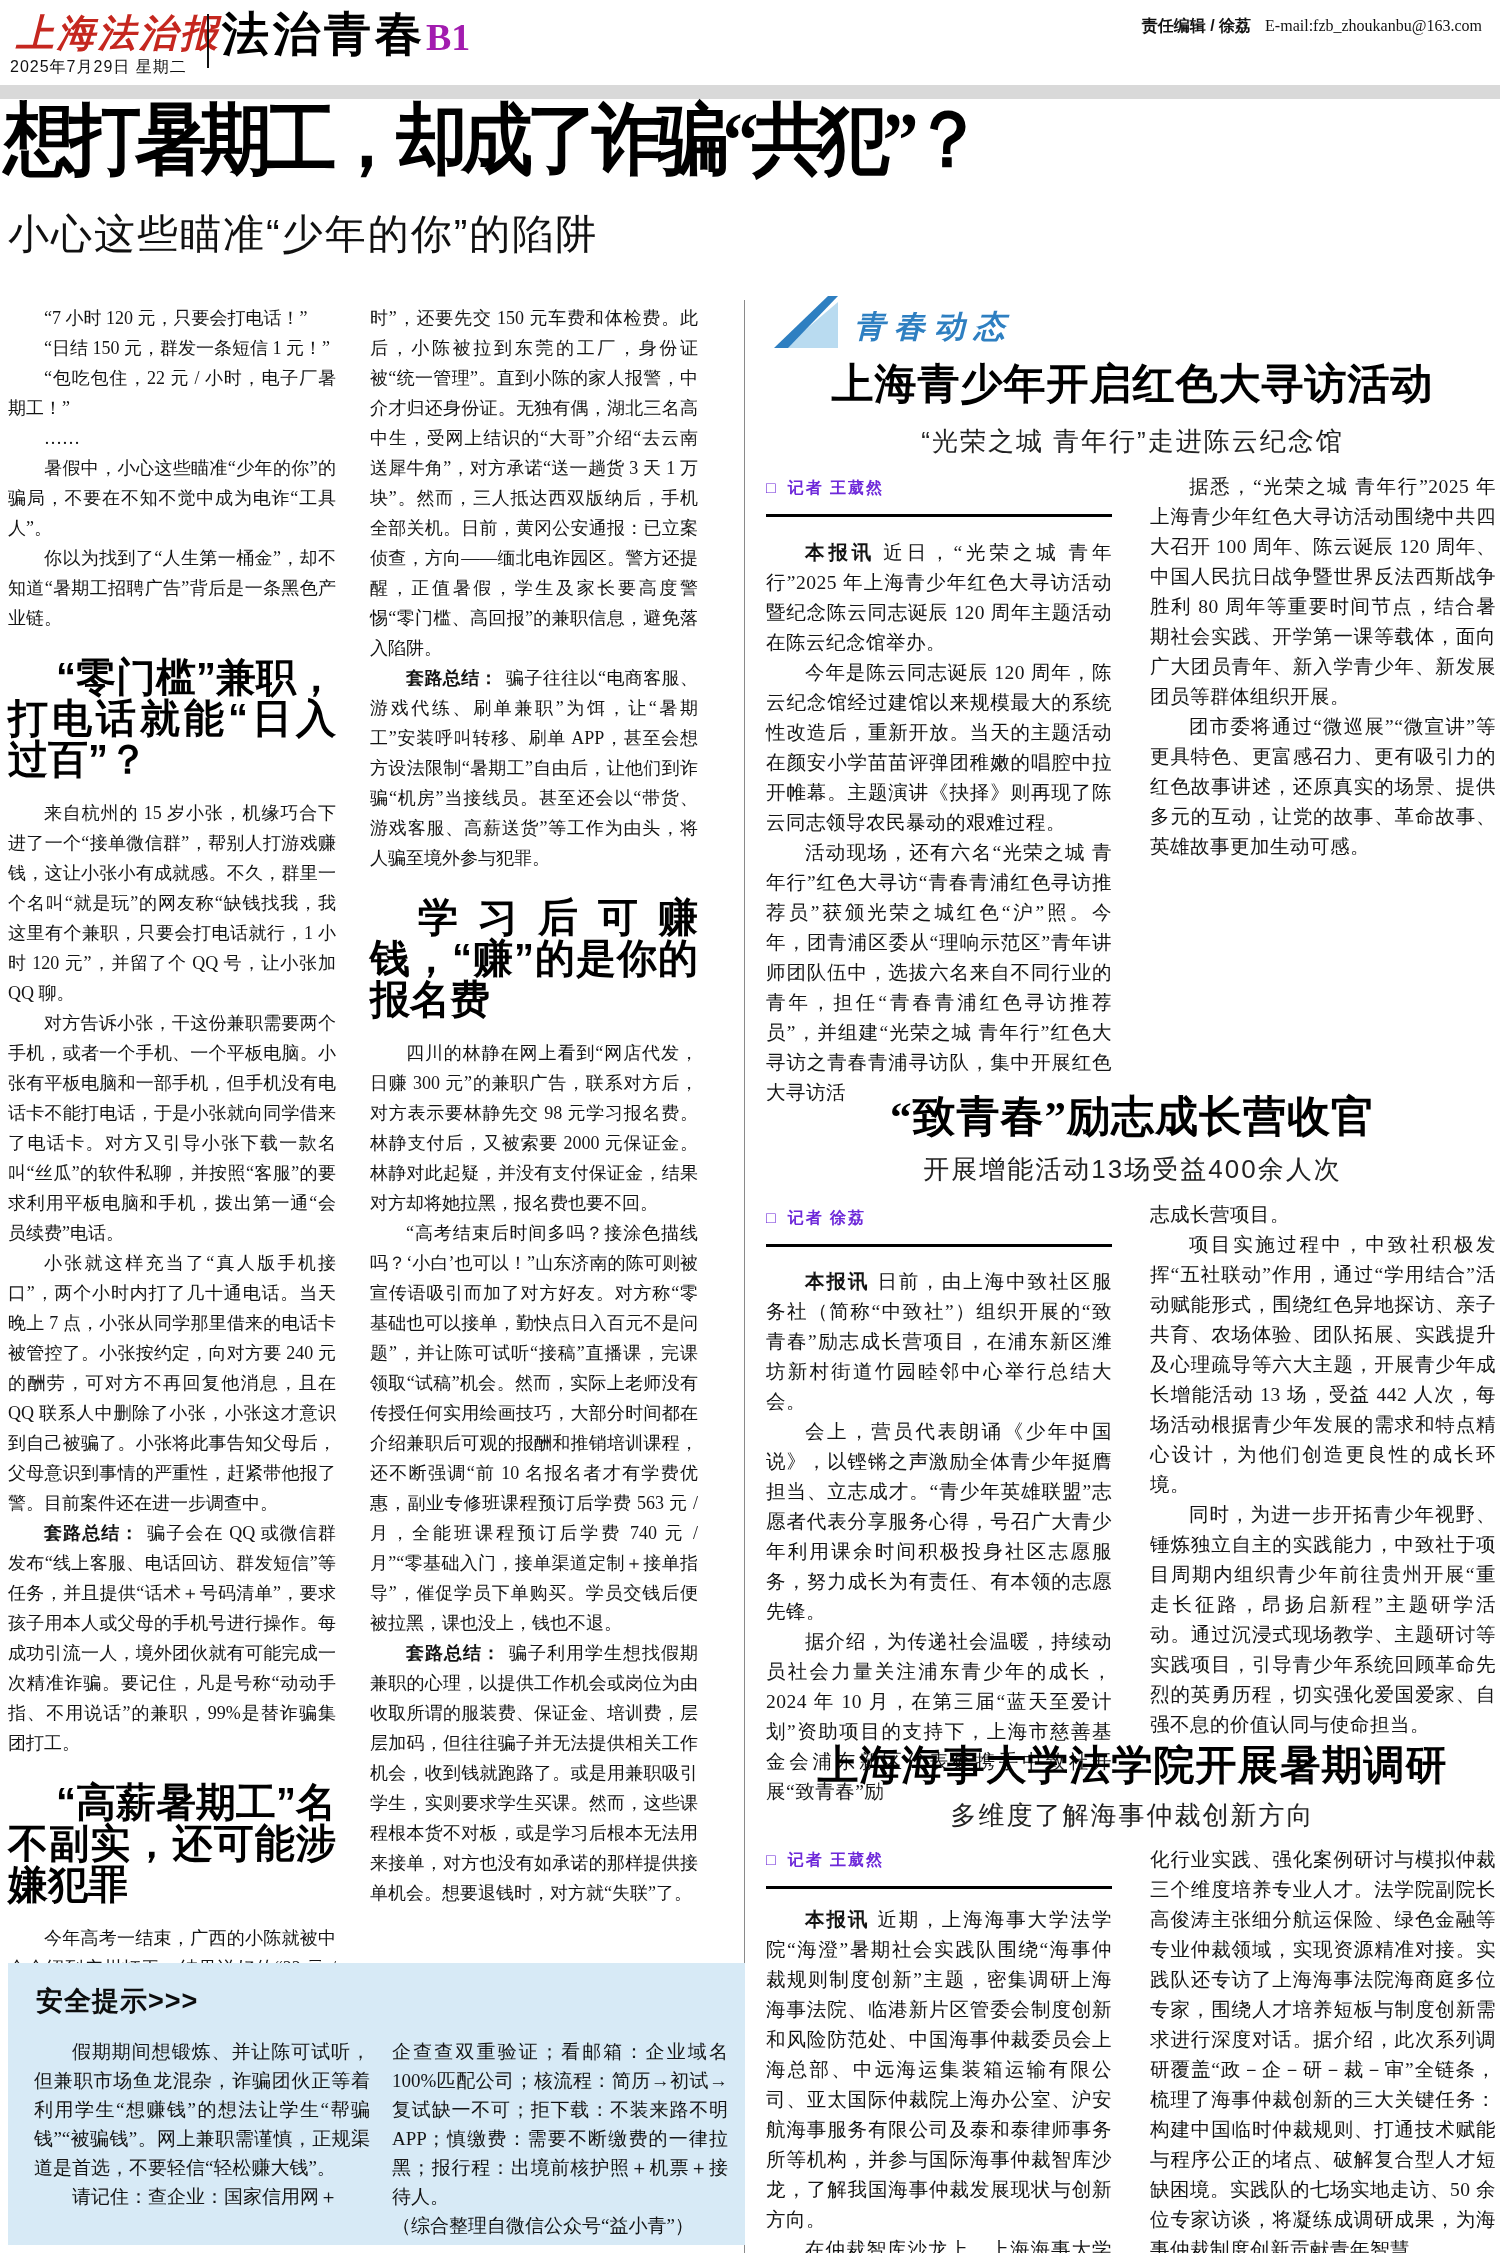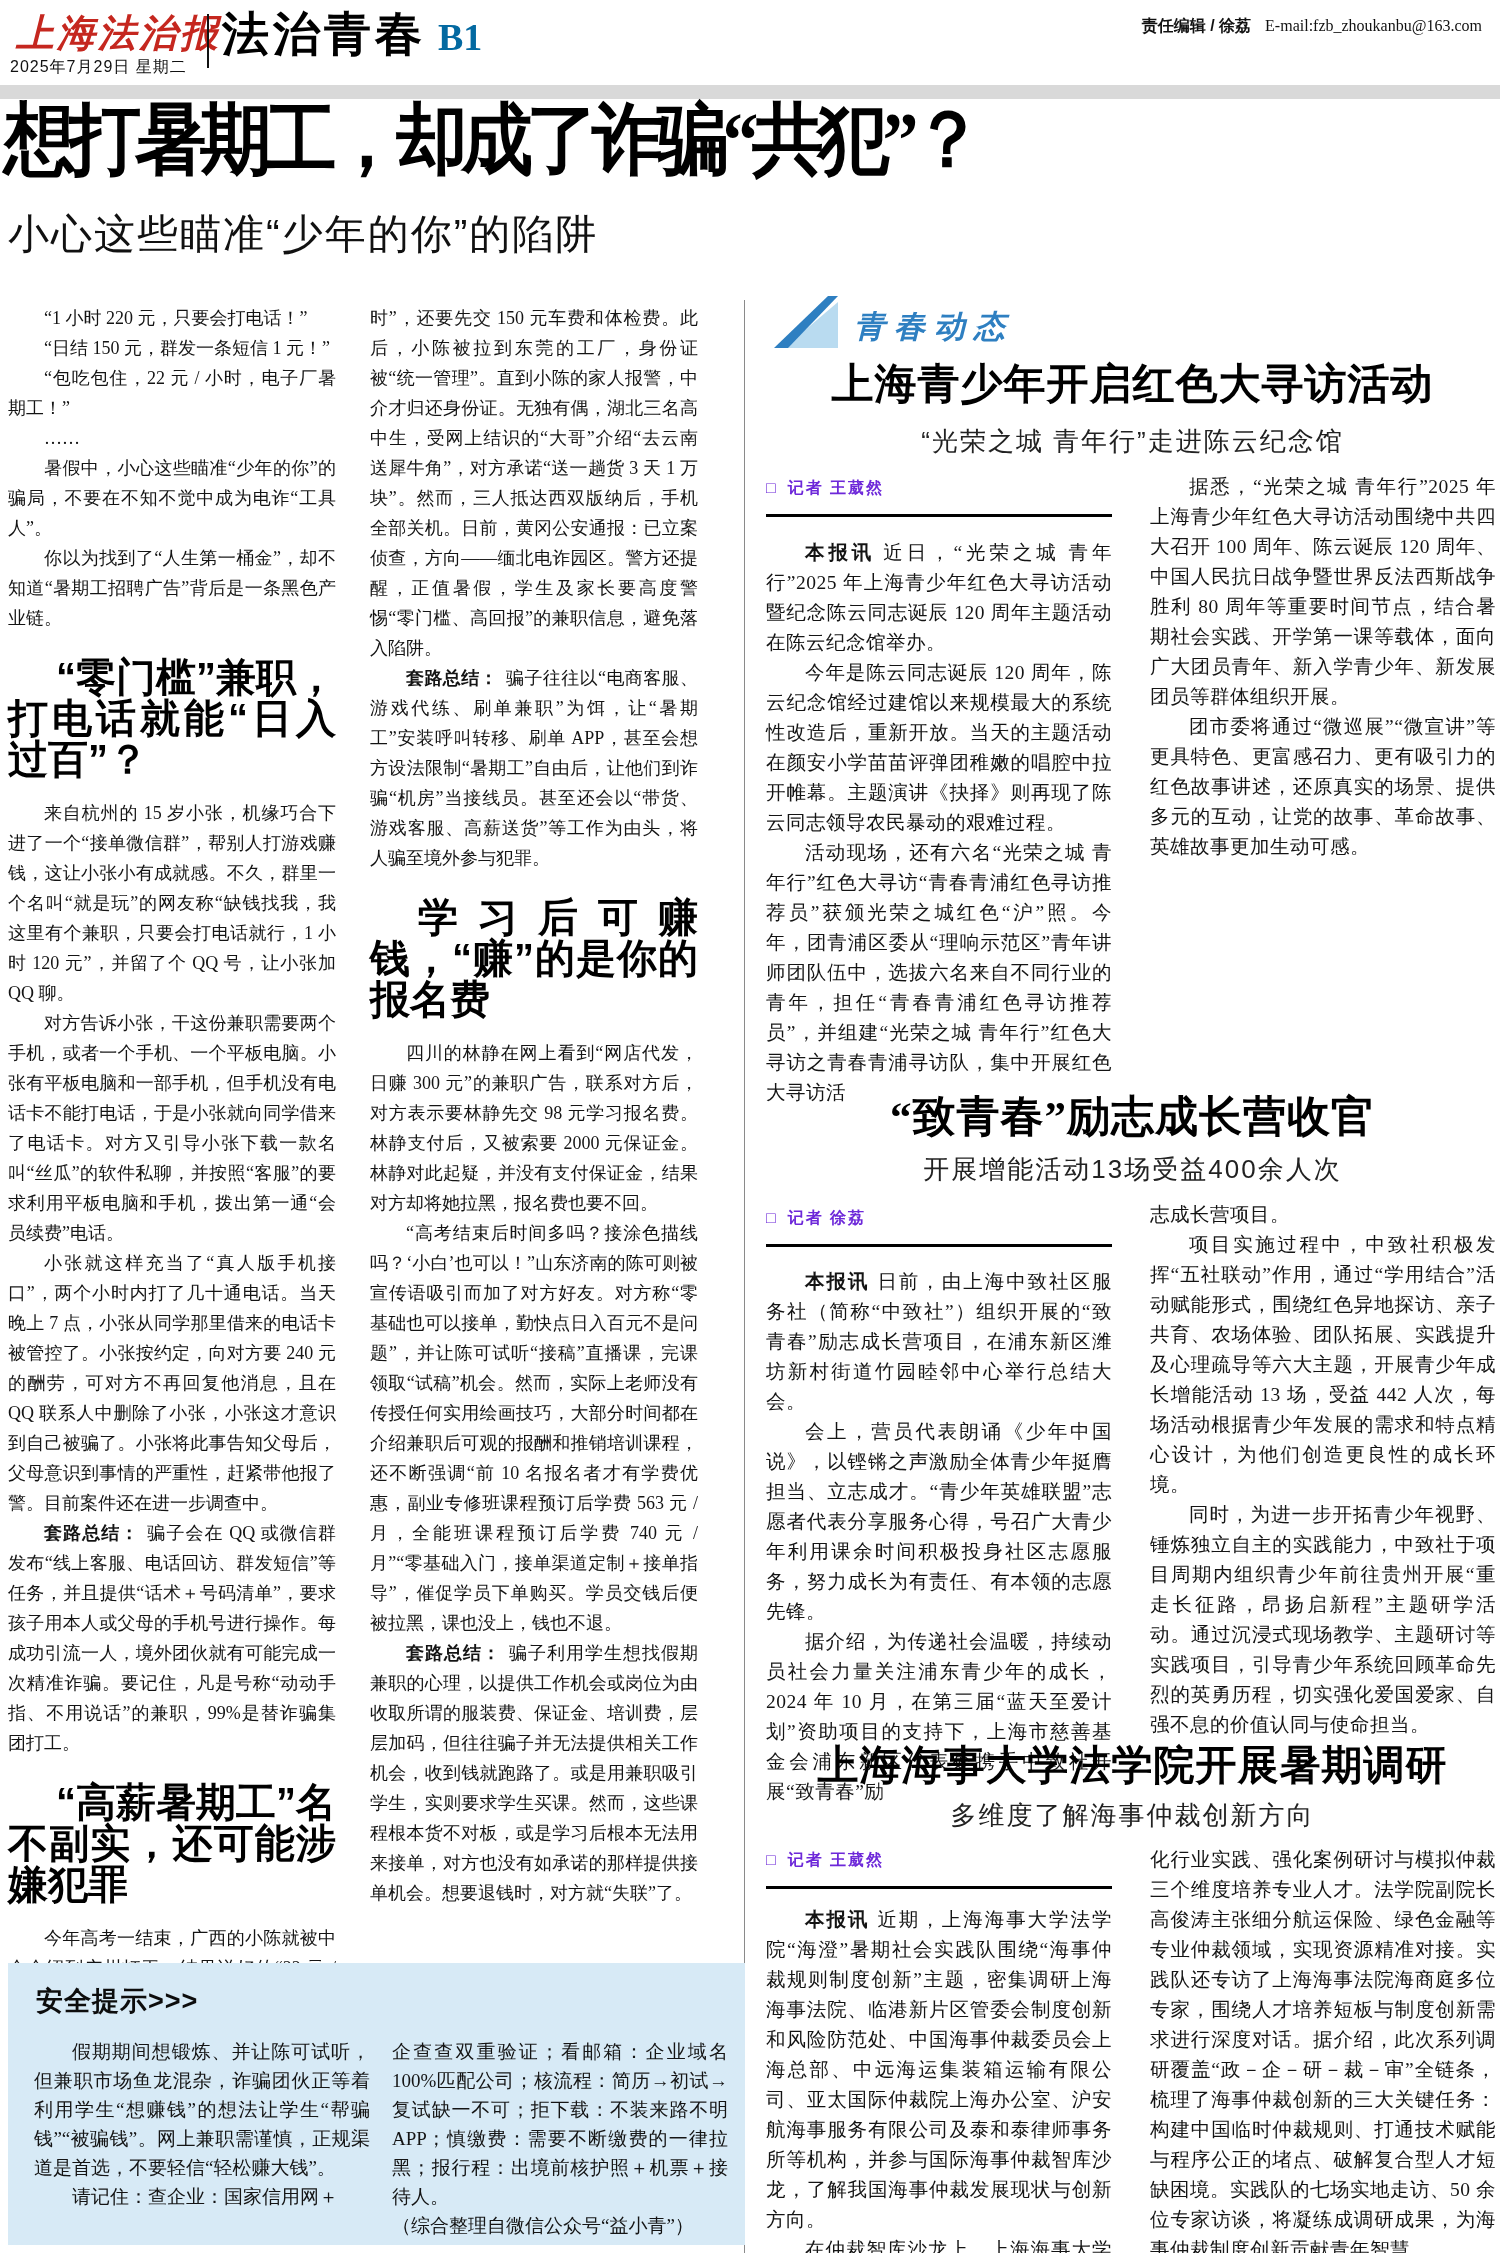--- a/index.html
+++ b/index.html
@@ -6,22 +6,22 @@
   #page{position:relative;width:1500px;height:2253px;background:#ffffff;overflow:hidden;
         font-family:"Liberation Serif",serif;color:#141414;}
   
   .m-logo{position:absolute;left:16px;top:8px;font-family:"DejaVu Serif",serif;font-size:38px;
           font-weight:bold;font-style:italic;color:#c5271f;letter-spacing:3px;}
   .m-date{position:absolute;left:10px;top:57px;font-family:"Liberation Sans",sans-serif;
           font-size:16px;color:#111;letter-spacing:1px;}
   .m-div{position:absolute;left:207px;top:14px;width:2px;height:54px;background:#111;}
   .m-section{position:absolute;left:222px;top:10px;font-family:"Liberation Sans",sans-serif;
           font-size:47px;font-weight:900;color:#000;letter-spacing:4px;line-height:1;}
-  .m-pageno{font-family:"Liberation Serif",serif;font-size:38px;font-weight:bold;color:#0369a1;
-          margin-left:12px;letter-spacing:0;}
+  .m-pageno{font-family:"Liberation Serif",serif;font-size:38px;font-weight:bold;color:#a21caf;
+          letter-spacing:0;}
   .m-editor{position:absolute;right:18px;top:16px;font-size:16px;color:#111;}
   .m-editor .ed-label{font-weight:bold;font-family:"Liberation Sans",sans-serif;margin-right:14px;}
   .gray-band{position:absolute;left:0;top:85px;width:1500px;height:14px;background:#d9d9d9;}
   
   .headline{position:absolute;left:4px;top:96px;width:990px;font-weight:900;font-size:78px;
           line-height:1.12;letter-spacing:-7px;white-space:nowrap;transform:scaleX(.92);
           transform-origin:left top;color:#000;}
   .sub-headline{position:absolute;left:8px;top:207px;font-family:"Liberation Sans",sans-serif;
           font-size:41px;font-weight:400;color:#111;letter-spacing:2px;}
   
@@ -86,21 +86,21 @@
   </div>
   <div class="m-editor">
     <span class="ed-label">责任编辑 / 徐荔</span><span>E-mail:fzb_zhoukanbu@163.com</span>
   </div>
   <div class="gray-band"></div>
 
   <div class="headline">想打暑期工，却成了诈骗“共犯”？</div>
   <div class="sub-headline">小心这些瞄准“少年的你”的陷阱</div>
 
   <div class="body-col" id="lead-col1">
-    <p>“1 小时 220 元，只要会打电话！”</p>
+    <p>“7 小时 120 元，只要会打电话！”</p>
     <p>“日结 150 元，群发一条短信 1 元！”</p>
     <p>“包吃包住，22 元 / 小时，电子厂暑期工！”</p>
     <p>……</p>
     <p>暑假中，小心这些瞄准“少年的你”的骗局，不要在不知不觉中成为电诈“工具人”。</p>
     <p>你以为找到了“人生第一桶金”，却不知道“暑期工招聘广告”背后是一条黑色产业链。</p>
     <div class="colsub">“零门槛”兼职，打电话就能“日入过百”？</div>
     <p>来自杭州的 15 岁小张，机缘巧合下进了一个“接单微信群”，帮别人打游戏赚钱，这让小张小有成就感。不久，群里一个名叫“就是玩”的网友称“缺钱找我，我这里有个兼职，只要会打电话就行，1 小时 120 元”，并留了个 QQ 号，让小张加 QQ 聊。</p>
     <p>对方告诉小张，干这份兼职需要两个手机，或者一个手机、一个平板电脑。小张有平板电脑和一部手机，但手机没有电话卡不能打电话，于是小张就向同学借来了电话卡。对方又引导小张下载一款名叫“丝瓜”的软件私聊，并按照“客服”的要求利用平板电脑和手机，拨出第一通“会员续费”电话。</p>
     <p>小张就这样充当了“真人版手机接口”，两个小时内打了几十通电话。当天晚上 7 点，小张从同学那里借来的电话卡被管控了。小张按约定，向对方要 240 元的酬劳，可对方不再回复他消息，且在 QQ 联系人中删除了小张，小张这才意识到自己被骗了。小张将此事告知父母后，父母意识到事情的严重性，赶紧带他报了警。目前案件还在进一步调查中。</p>
     <p><span class="tag">套路总结：</span><span>骗子会在 QQ 或微信群发布“线上客服、电话回访、群发短信”等任务，并且提供“话术＋号码清单”，要求孩子用本人或父母的手机号进行操作。每成功引流一人，境外团伙就有可能完成一次精准诈骗。要记住，凡是号称“动动手指、不用说话”的兼职，99%是替诈骗集团打工。</span></p>

